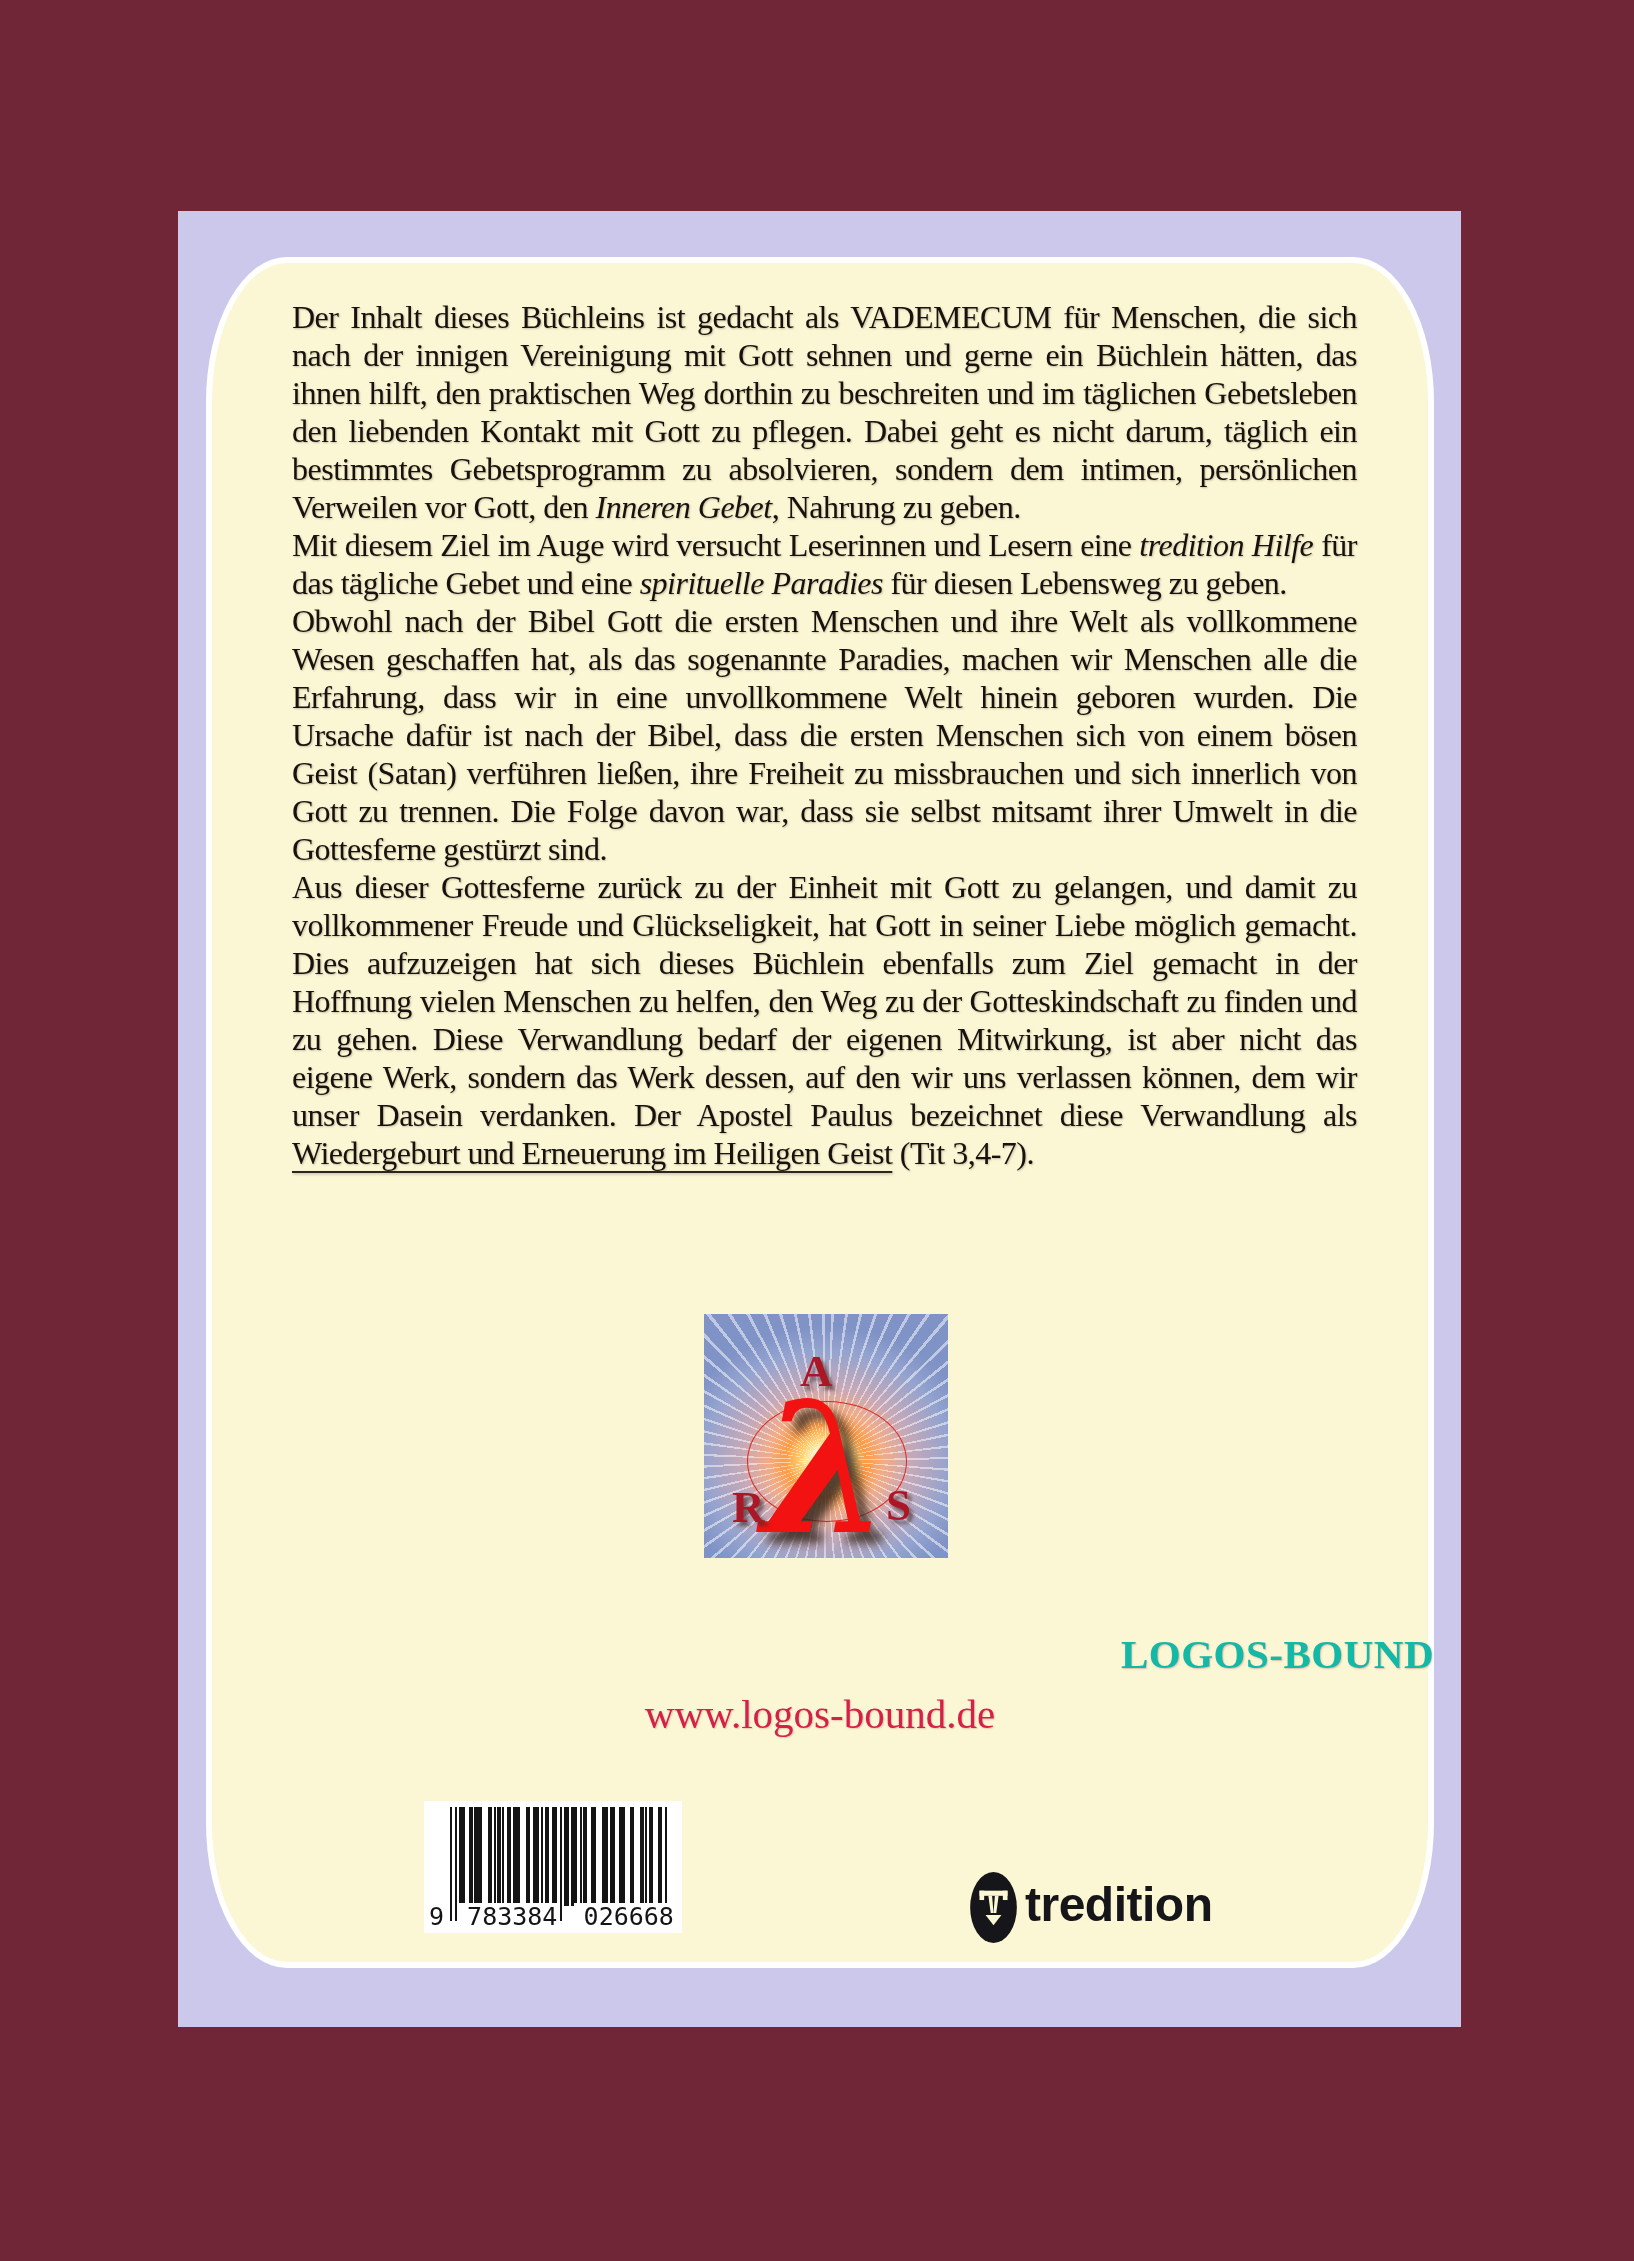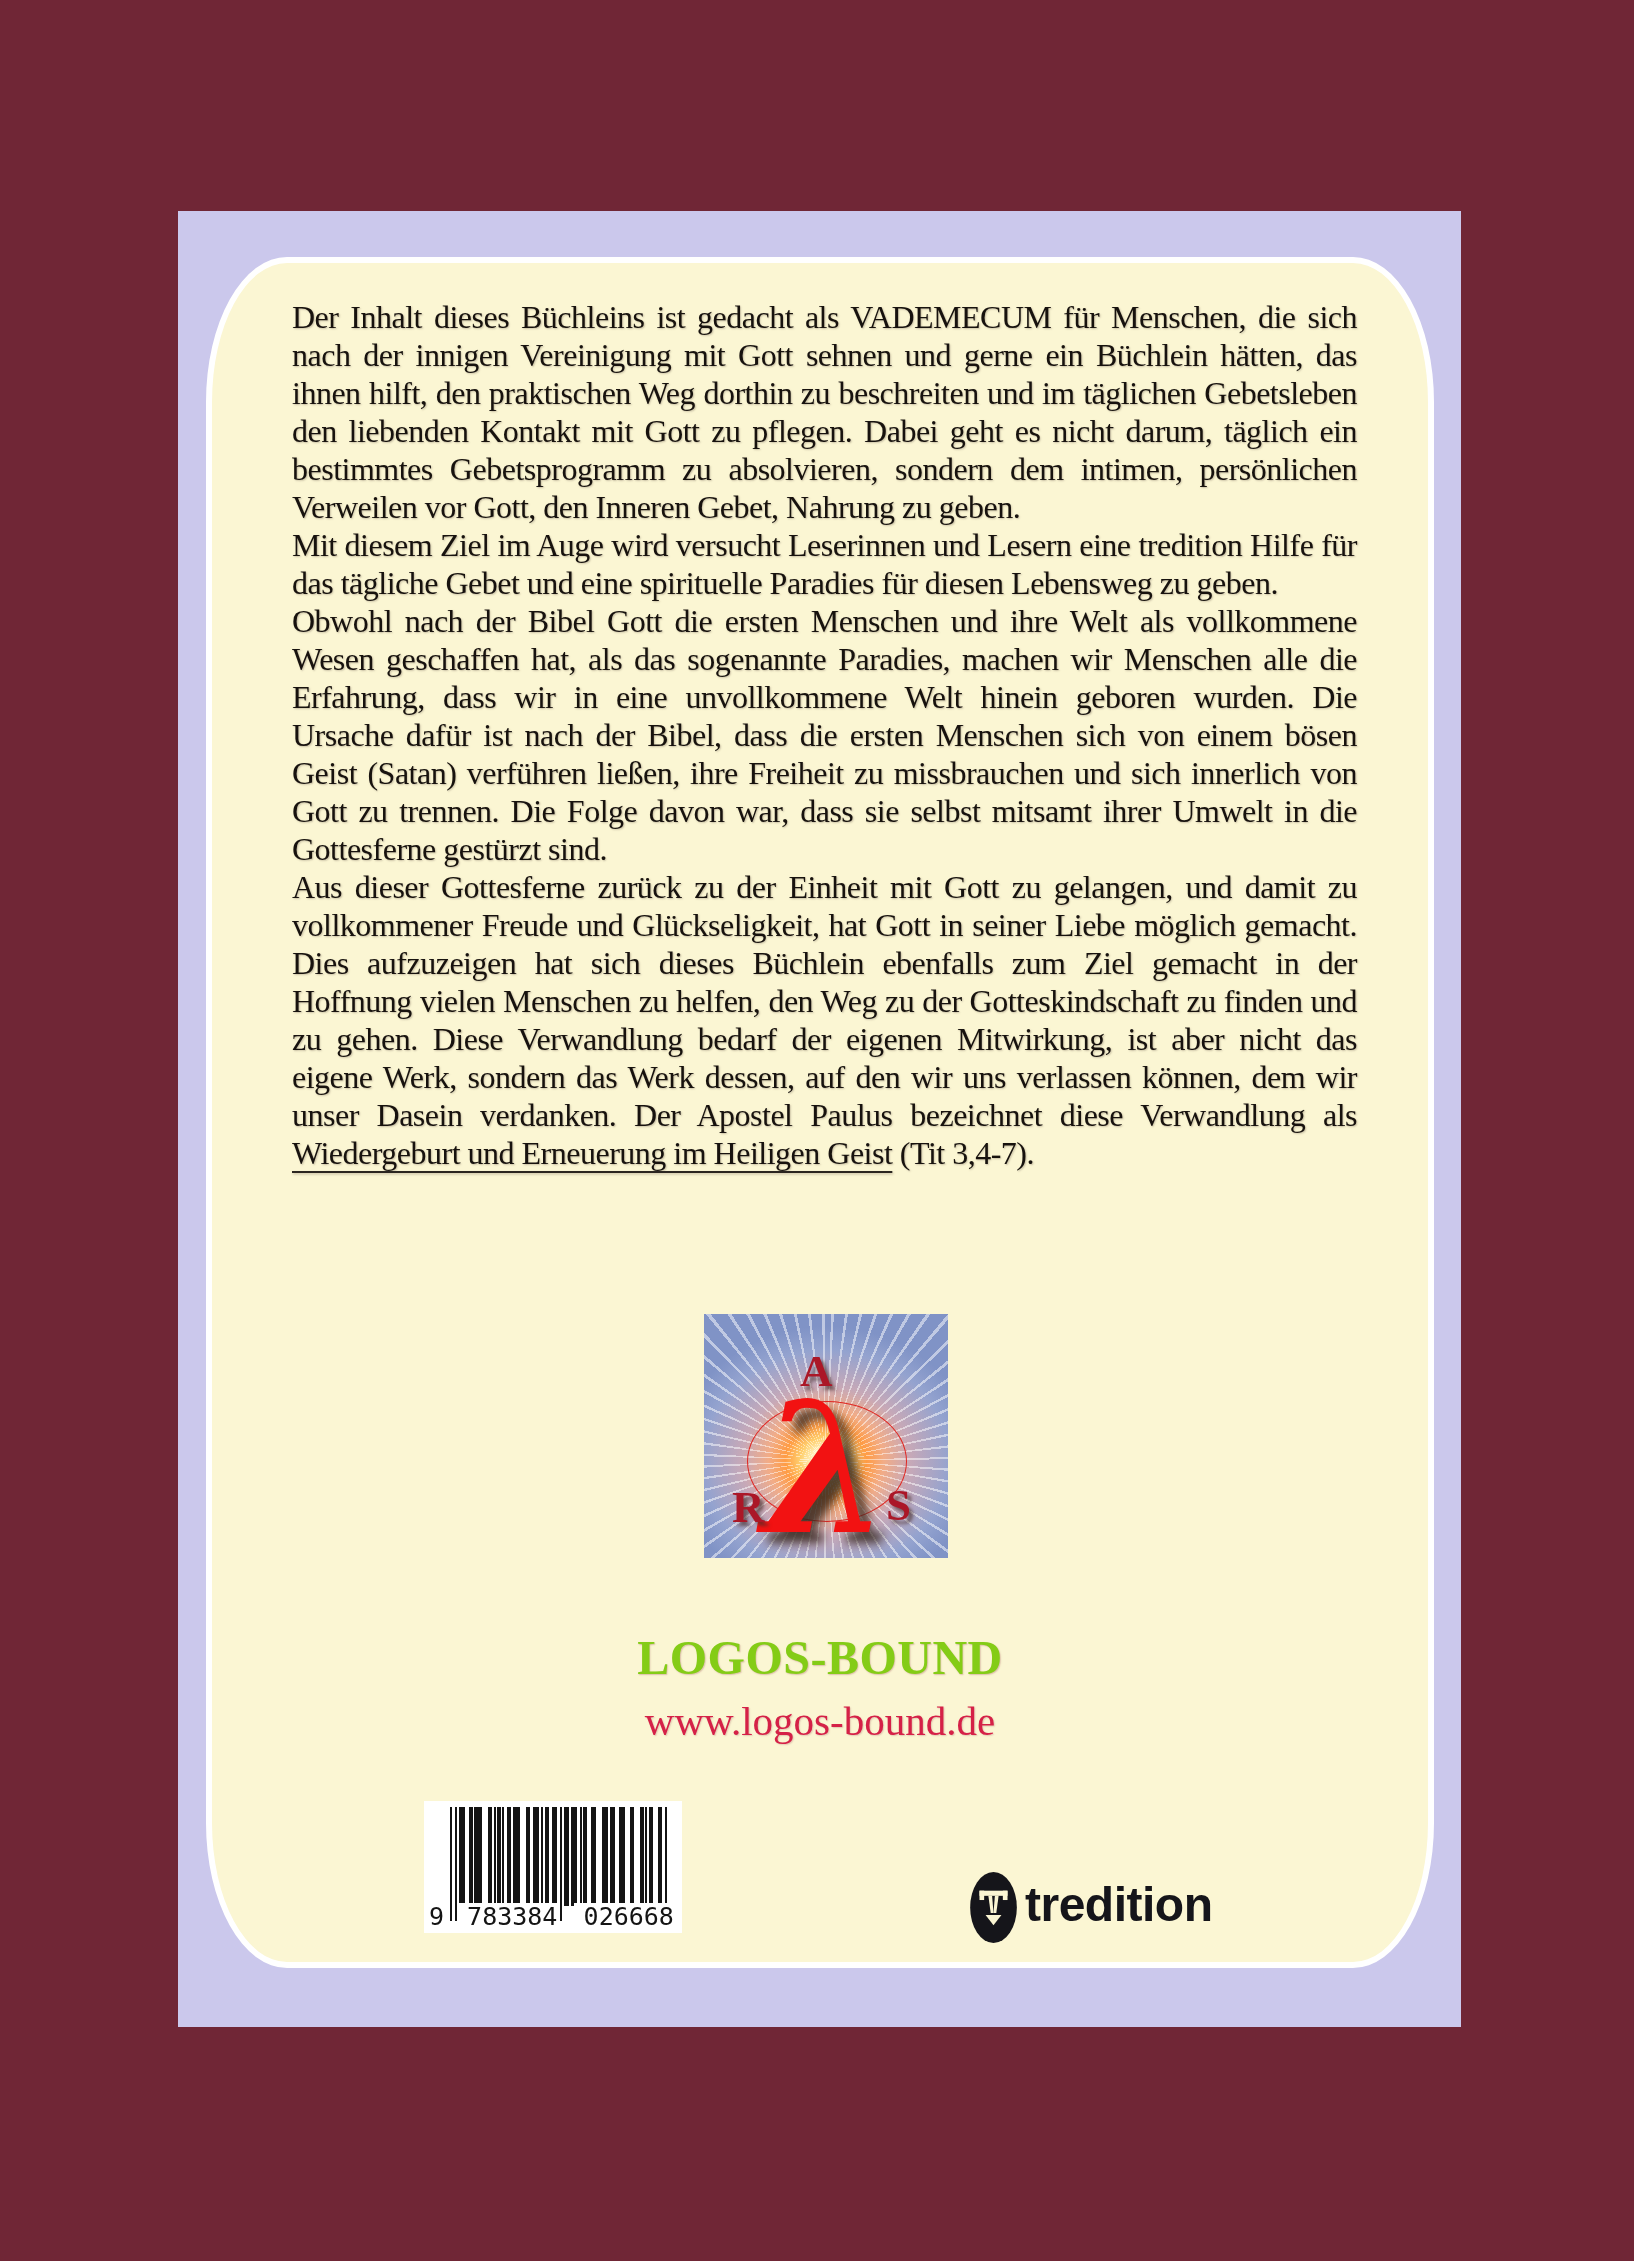--- a/index.html
+++ b/index.html
@@ -28,21 +28,21 @@
     position:absolute;
     left:292px;top:298px;width:1065px;
     font-size:32px;line-height:38px;
     letter-spacing:-0.5px;
     color:#17120e;
     text-align:justify;
     text-shadow:0.9px 1.4px 1.8px rgba(115,100,85,0.38);
     hyphens:auto;
   }
   .blurb p{margin:0;padding:0;}
-  .seg-italic{}
+  .seg-italic{font-style:italic;}
   .seg-underline{
     text-decoration:underline;
     text-decoration-thickness:2.3px;
     text-underline-offset:7.2px;
     text-decoration-color:#2b2620;
   }
   
   .ars-logo{
     position:absolute;
     left:704px;top:1314px;width:244px;height:244px;
@@ -84,24 +84,25 @@
   .ars-s{left:182px;top:169px;}
   
   .brand-block{
     position:absolute;
     left:206px;top:1632px;width:1228px;
     text-align:center;
   }
   .brand-name{
     font-family:"Liberation Serif", serif;
     font-weight:bold;
-    font-size:48px;line-height:1.1;
+    font-size:41px;line-height:1.1;
     letter-spacing:0.5px;
-    color:#84cc16;
+    color:#14b8a6;
     text-shadow:0.9px 1.4px 1.4px rgba(160,90,90,0.35);
+    text-align:right;
   }
   .brand-site{
     margin-top:14.5px;
     font-family:"Liberation Serif", serif;
     font-size:41px;line-height:1.1;
     color:#d52147;
     text-shadow:0.9px 1.4px 1.4px rgba(170,100,100,0.3);
   }
   
   .barcode{

